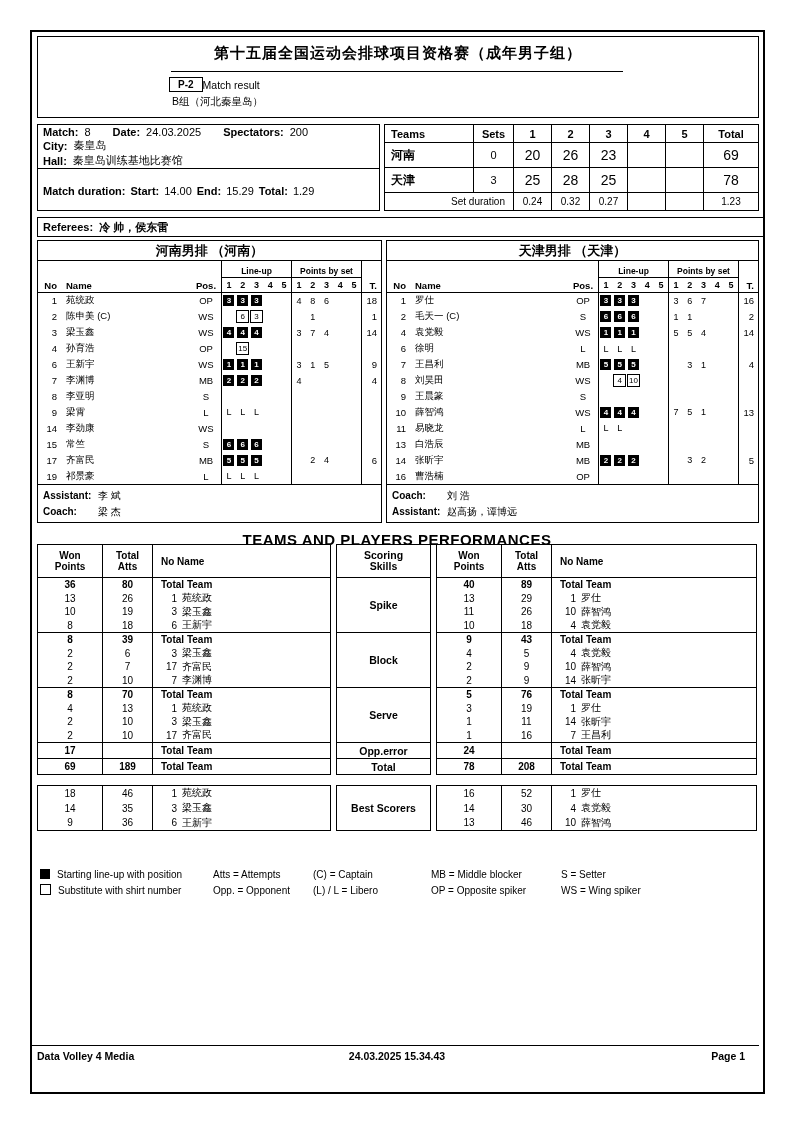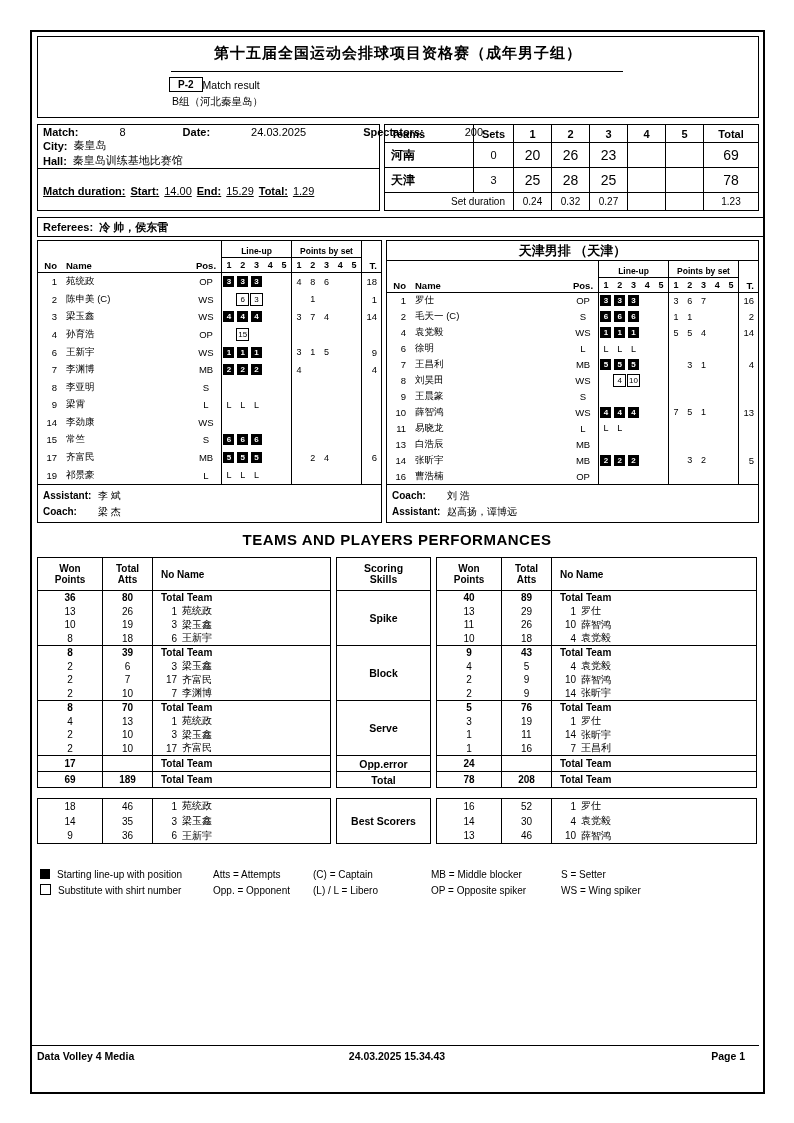--- a/index.html
+++ b/index.html
@@ -15,27 +15,27 @@
   .title-box{left:37px;top:36px;width:720px;height:80px;border:1.5px solid #000;}
   .doc-title{text-align:center;font-size:15px;font-weight:bold;padding-top:7px;letter-spacing:1px;}
   .title-underline{width:452px;border-bottom:1.5px solid #000;margin:8px 0 0 133px;}
   .report-row{margin:5px 0 0 131px;display:flex;align-items:center;}
   .p2-box{border:1.5px solid #000;font-weight:bold;font-size:10px;padding:0 8px;line-height:13px;}
   .report-name{font-size:10.5px;}
   .group-line{margin:3px 0 0 134px;font-size:10.5px;}
   
   .match-info{left:37px;top:124px;width:341px;height:85px;border:1.5px solid #000;display:flex;flex-direction:column;}
   .mi-row{display:flex;align-items:center;padding:0 5px;height:19px;font-size:11px;}
-  .mi-row:first-child{margin-top:1px;gap:35px;}
+  .mi-row:first-child{margin-top:1px;}
   .lbl{font-weight:bold;}
   .mi-row .val{margin-left:6px;}
   .mi-date{margin-left:22px;}
   .mi-spec{margin-left:22px;}
   .mi-spec-val{margin-left:auto;margin-right:6px;}
-  .mi-duration{margin-top:auto;border-top:1.5px solid #000;height:18px;display:flex;align-items:center;padding:16px 5px;font-size:11px;gap:5px;text-decoration:underline;}
+  .mi-duration{margin-top:auto;border-top:1.5px solid #000;height:18px;display:flex;align-items:center;padding:16px 5px;font-size:11px;gap:5px;}
   
   .score-table{left:384px;top:124px;width:373px;height:85px;border:1.5px solid #000;display:flex;flex-direction:column;font-size:11px;}
   .st-row{display:grid;grid-template-columns:88px 40px 38px 38px 38px 38px 38px 1fr;border-top:1px solid #000;}
   .st-row:first-child{border-top:none;}
   .st-row>div{border-left:1px solid #000;display:flex;align-items:center;justify-content:center;min-height:100%;}
   .st-row>div:first-child{border-left:none;}
   .st-head{height:17px;font-weight:bold;}
   .st-head .st-teams{justify-content:flex-start;padding-left:6px;}
   .st-team{flex:1;}
   .st-team .st-name{justify-content:flex-start;padding-left:6px;font-weight:bold;font-size:12px;}
@@ -62,21 +62,21 @@
   .c-pos{font-size:9.5px;display:flex;align-items:center;justify-content:center;}
   .c-lineup,.c-points{border-left:1px solid #000;display:flex;align-items:center;height:100%;}
   .c-t{border-left:1px solid #000;display:flex;align-items:center;justify-content:flex-end;padding-right:4px;font-size:9.5px;height:100%;}
   .lp-cell{width:14px;display:flex;align-items:center;justify-content:center;font-size:9px;}
   .sq-b{min-width:11px;height:11px;background:#000;color:#fff;font-weight:bold;font-size:8px;display:flex;align-items:center;justify-content:center;}
   .sq-o{min-width:9px;height:11px;border:1px solid #000;font-size:8px;display:flex;align-items:center;justify-content:center;padding:0 1px;}
   .panel-coach{border-top:1.5px solid #000;height:33px;padding:2px 5px;font-size:10px;display:flex;flex-direction:column;justify-content:center;gap:2px;flex:none;}
   .coach-lbl{font-weight:bold;display:inline-block;min-width:55px;}
   
   .perf-title{left:0;top:531px;width:100%;text-align:center;font-weight:bold;font-size:15px;letter-spacing:0.5px;}
-  .perf{left:37px;top:557px;width:720px;display:grid;grid-template-columns:294px 5px 95px 5px 1fr;grid-template-rows:34px 55px 55px 55px 16px 16px 10px 46px;}
+  .perf{left:37px;top:544px;width:720px;display:grid;grid-template-columns:294px 5px 95px 5px 1fr;grid-template-rows:34px 55px 55px 55px 16px 16px 10px 46px;}
   .pbox{border:1.5px solid #000;display:flex;flex-direction:column;min-width:0;}
   .pbox.nt{border-top:none;}
   .prow{flex:1;display:grid;grid-template-columns:64px 50px 1fr;font-size:10px;min-height:0;}
   .prow>div{display:flex;align-items:center;justify-content:center;height:100%;min-width:0;}
   .prow>div:nth-child(2),.prow>div:nth-child(3){border-left:1px solid #000;}
   .prow .pc-name{justify-content:flex-start;padding-left:8px;white-space:nowrap;overflow:hidden;}
   .pnum{display:inline-block;width:16px;text-align:right;margin-right:5px;flex:none;}
   .bold-row{font-weight:bold;}
   .mid{align-items:center;justify-content:center;font-weight:bold;font-size:10.5px;text-align:center;display:flex;}
   .phead .prow{font-weight:bold;}
@@ -177,20 +177,21 @@
       <div>1.23</div>
     </div>
   </div>
 
 <div class="abs referees">
   <span class="lbl">Referees:</span>
   <span class="lbl">冷 帅，侯东雷</span>
 </div>
 
 <div class="abs panel panel-home">
+  <div class="panel-title">河南男排 （河南）</div>
   <div class="roster">
     <div class="r-row r-ha">
       <div></div>
         <div></div>
         <div></div>
       <div class="c-lineup ha-cell">
           <span class="grp-label">Line-up</span>
         </div>
       <div class="c-points ha-cell">
           <span class="grp-label">Points by set</span>

